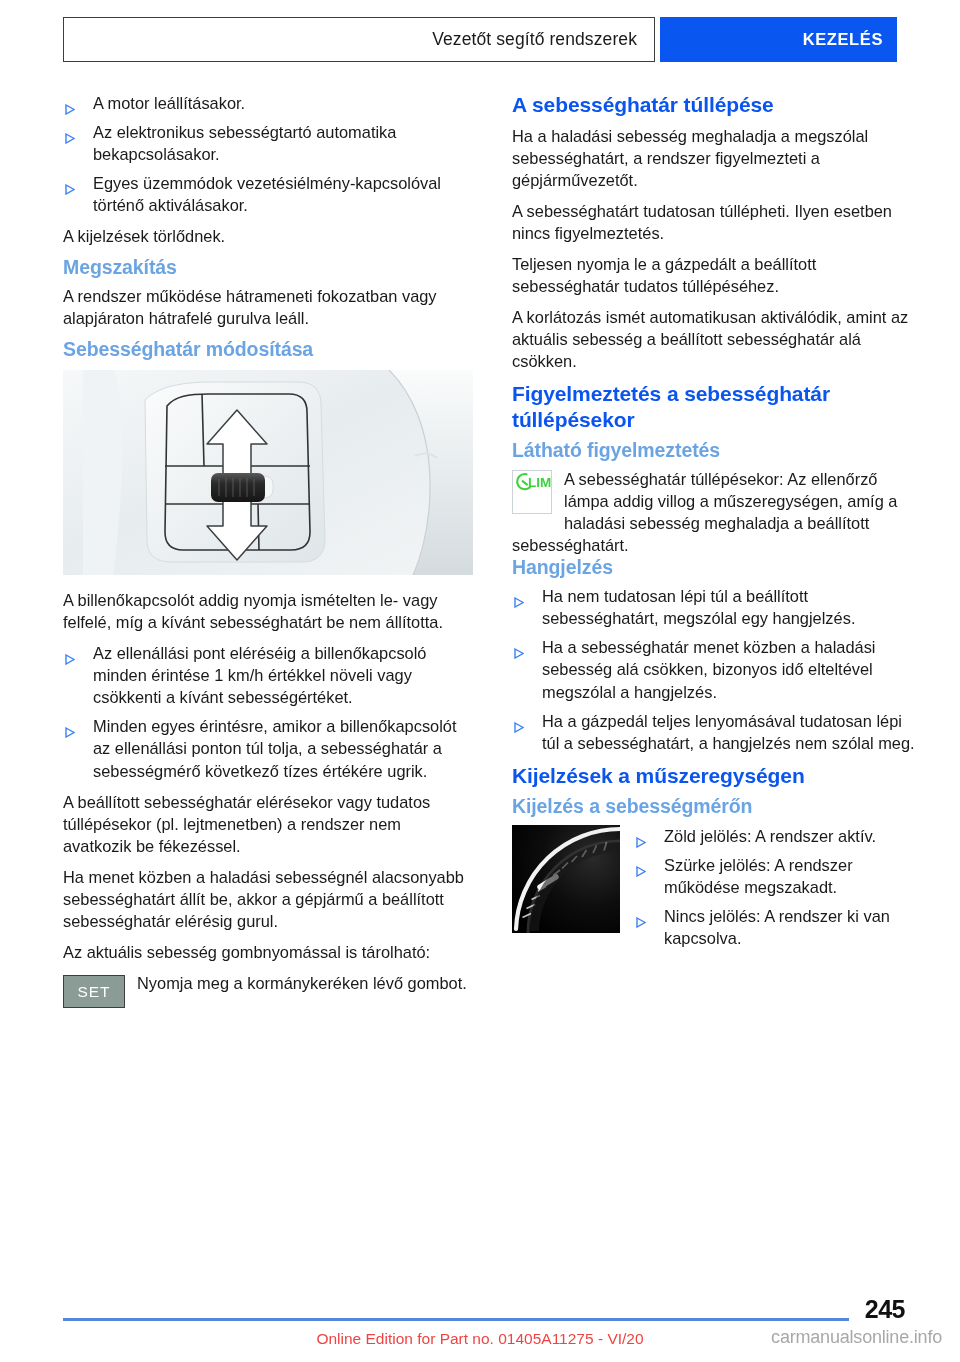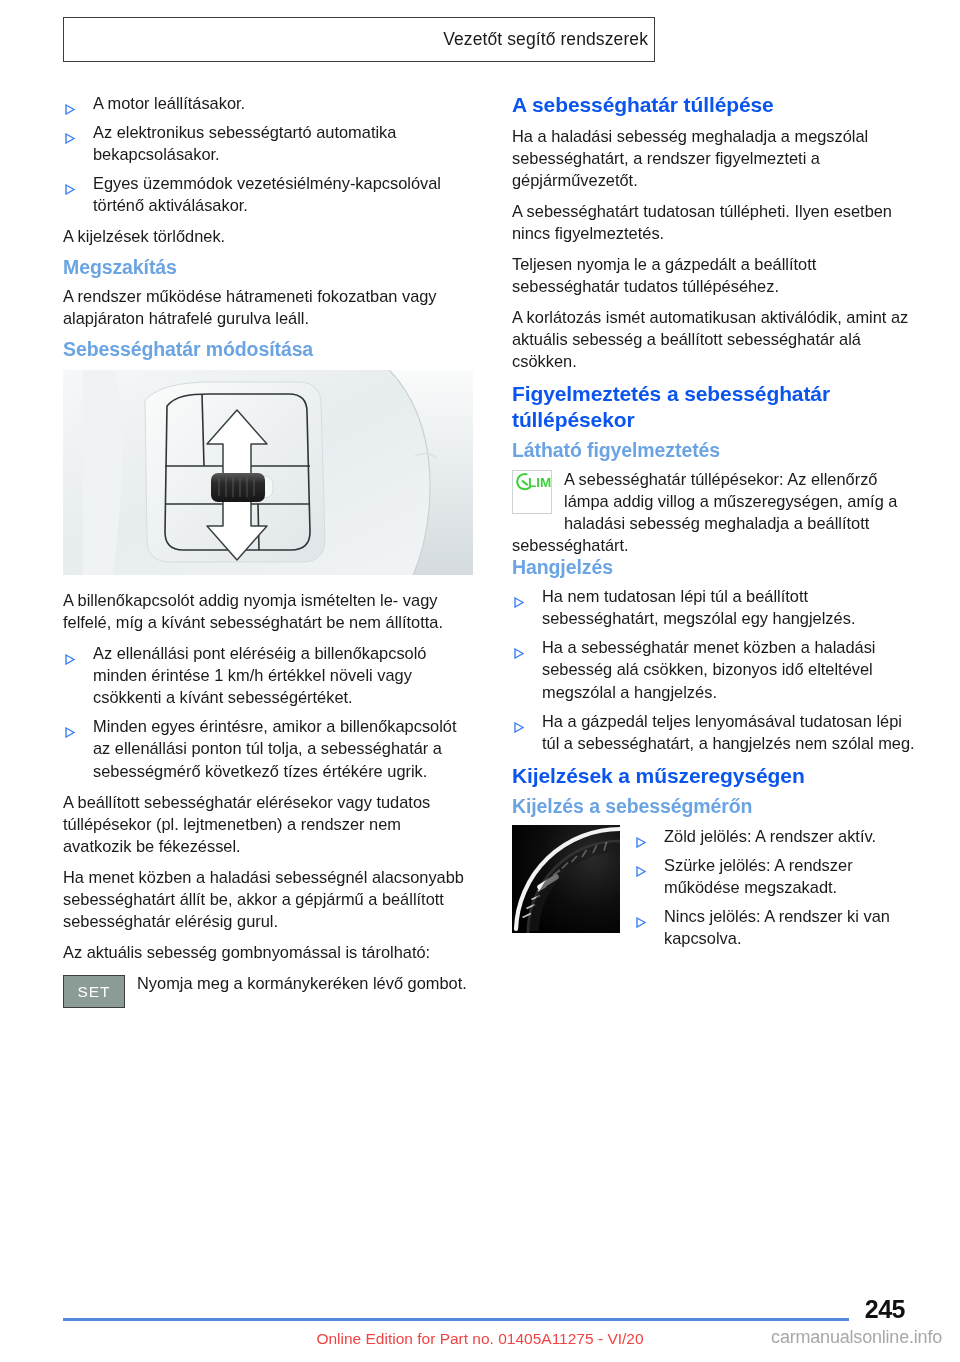--- a/index.html
+++ b/index.html
@@ -26,21 +26,21 @@
     display: flex;
     align-items: stretch;
   }
   .header-chapter {
     flex: 0 0 592px;
     border: 1.5px solid #3d3d3d;
     background: #ffffff;
     display: flex;
     align-items: center;
     justify-content: flex-end;
-    padding-right: 6px;
+    padding-right: 17px;
     box-sizing: border-box;
     font-size: 17.5px;
     color: #1a1a1a;
     letter-spacing: 0.1px;
   }
   .header-section {
     flex: 1 1 auto;
     margin-left: 5px;
     background: #0a56f0;
     display: flex;
@@ -236,20 +236,23 @@
     color: #a8a8a8;
     letter-spacing: -0.2px;
   }
 </style>
 </head>
 <body>
 
 <div class="page-header">
   <div class="header-chapter">
     <span>Vezetőt segítő rendszerek</span>
+  </div>
+  <div class="header-section">
+    <span>KEZELÉS</span>
   </div>
 </div>
 
 <div class="columns">
 
   <div class="col col-left">
 
     <ul class="bullets">
       <li>
         <span class="tri">

